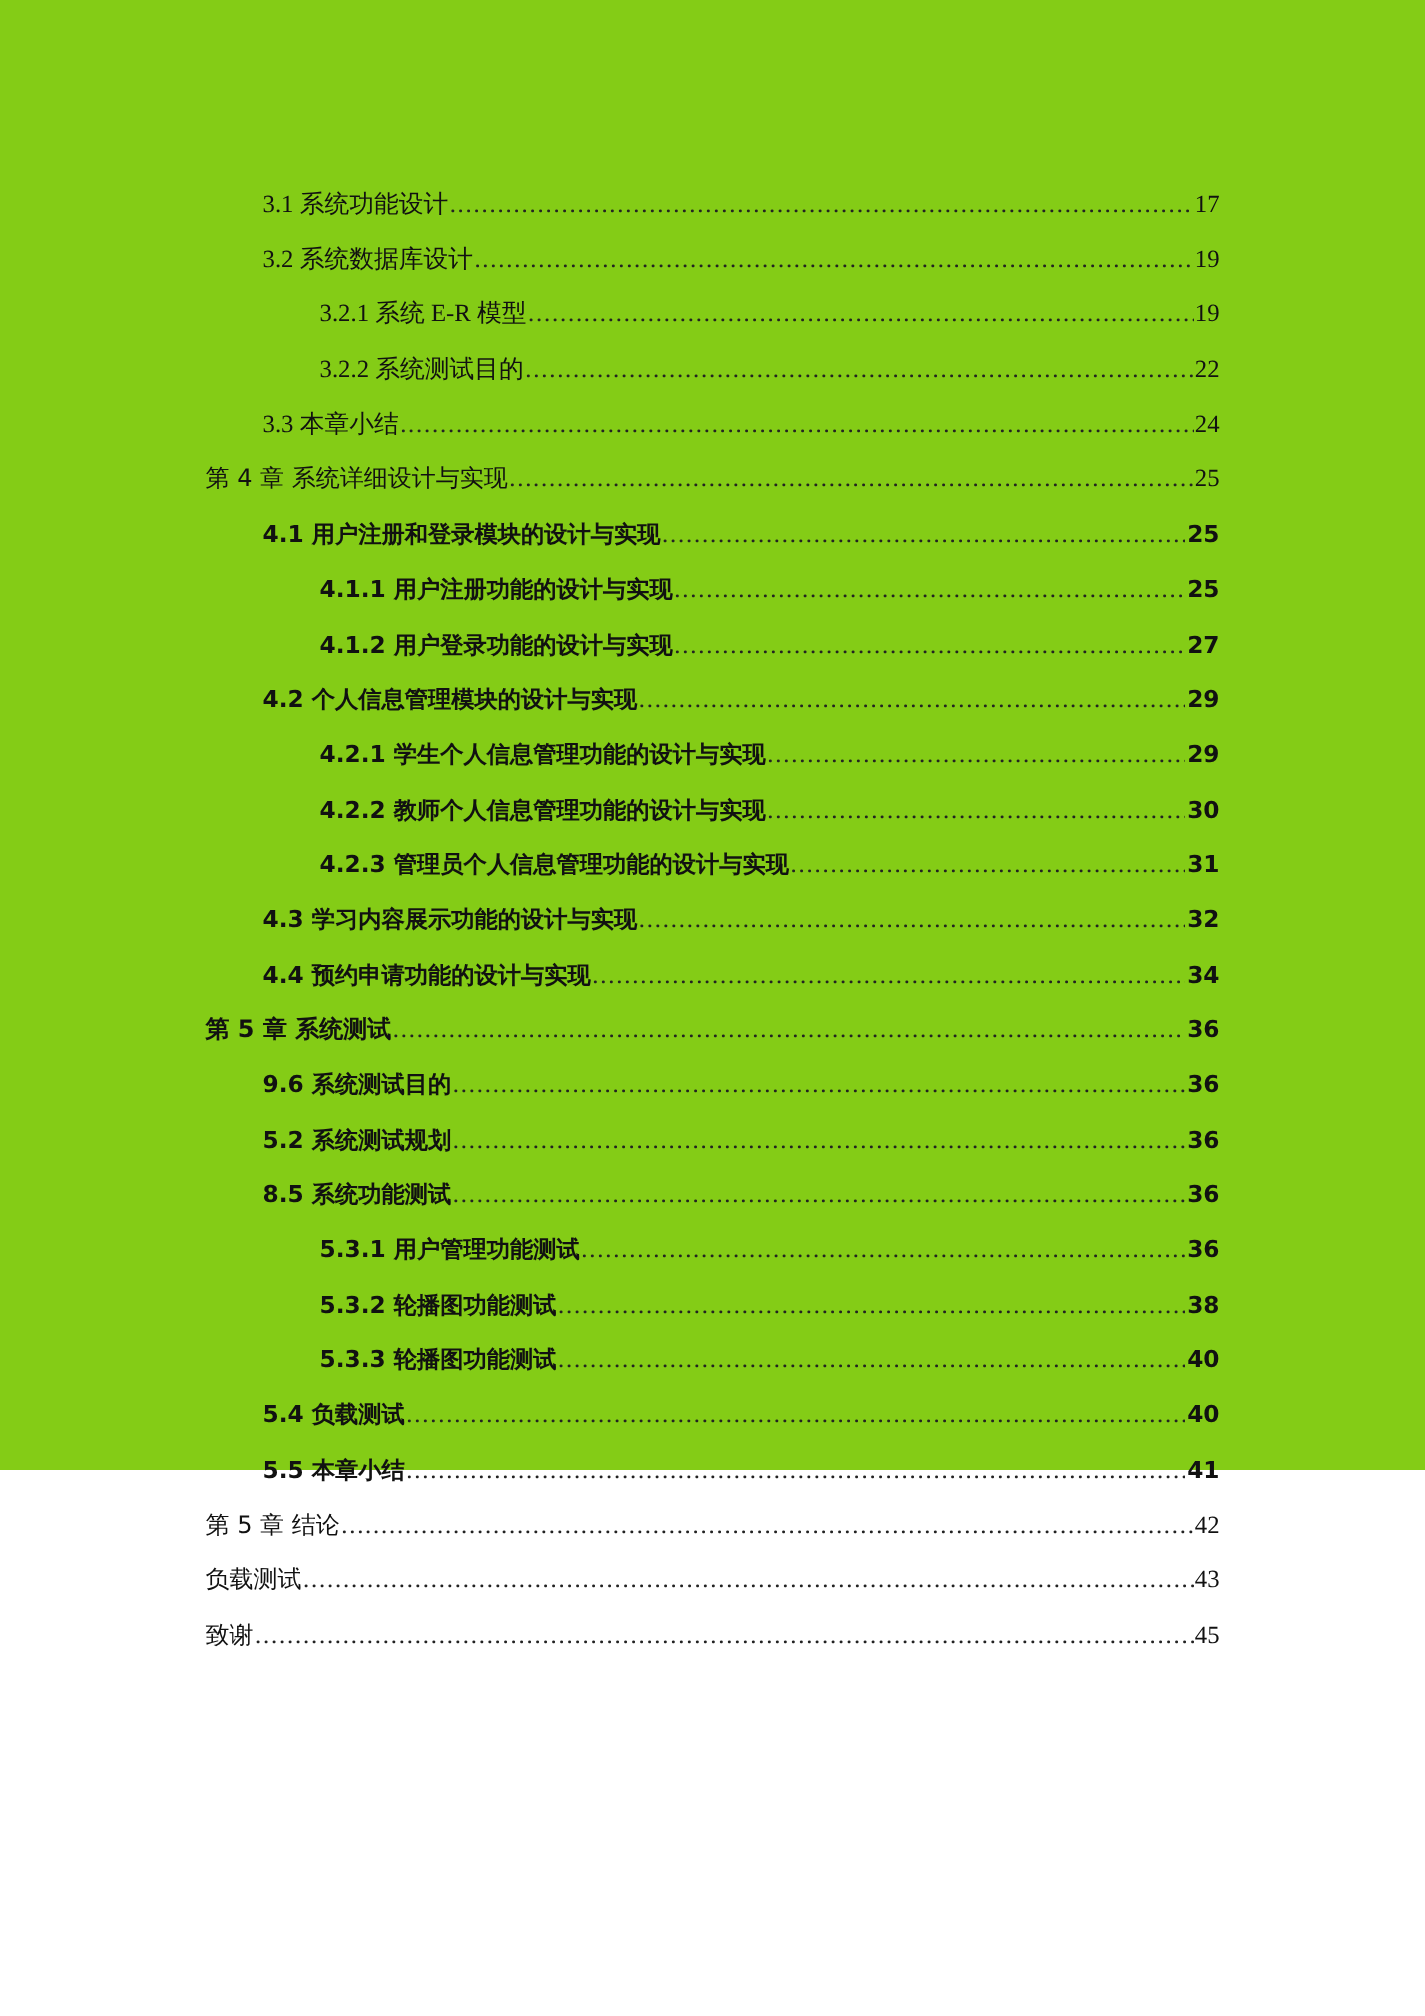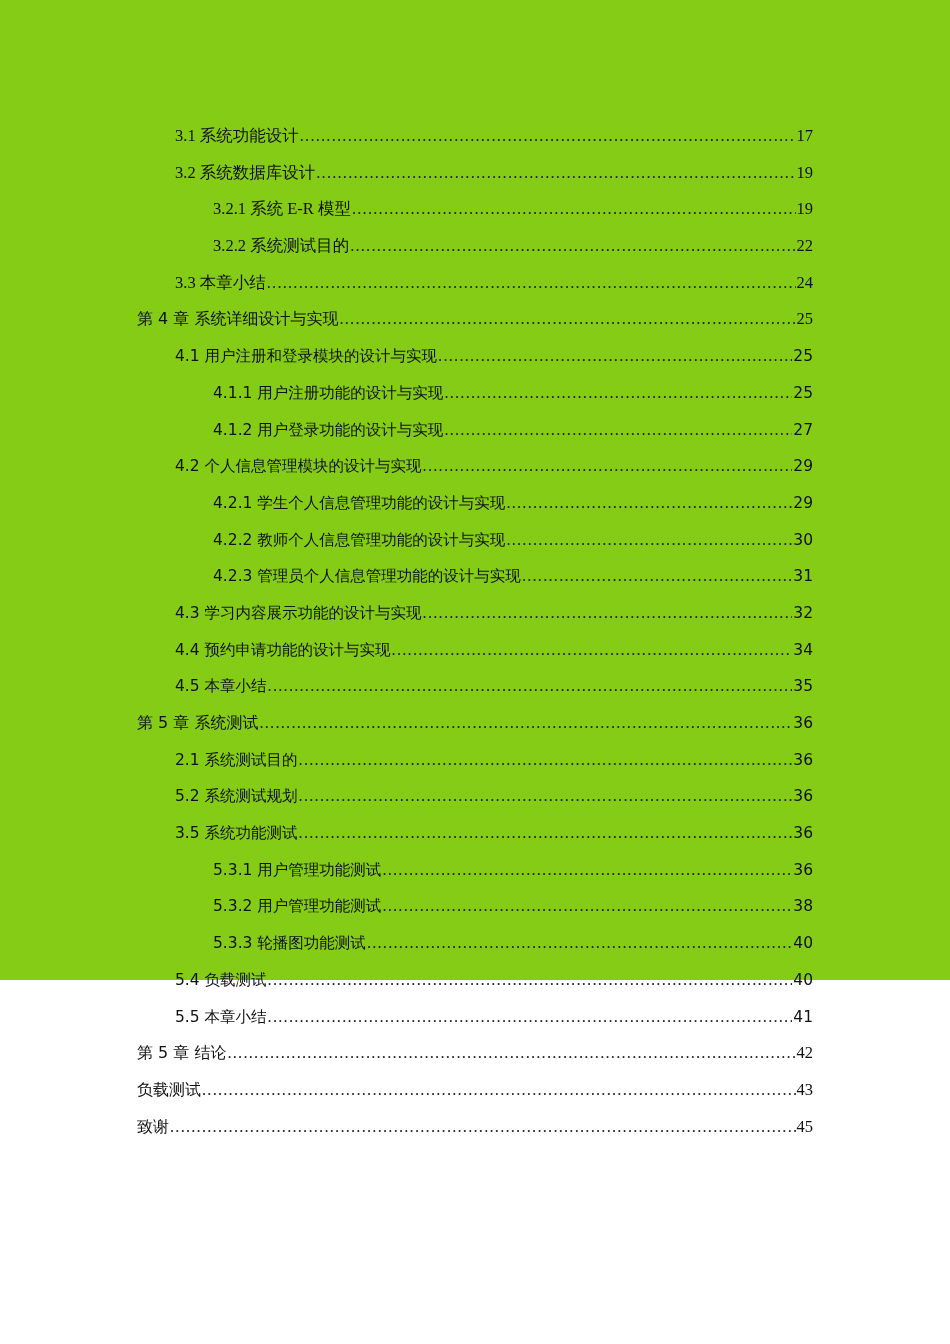--- a/index.html
+++ b/index.html
@@ -8,21 +8,21 @@
     .toc { position: absolute; left: 137px; top: 118px; width: 676px; }
     .row {
       position: relative; height: 36.7px; line-height: 36.7px;
       font-size: 16.5px; color: #111;
       display: flex; align-items: baseline; white-space: nowrap;
     }
     .row.l1 { padding-left: 0; }
     .row.l2 { padding-left: 38px; }
     .row.l3 { padding-left: 76px; }
     .row .label { font-family: "Liberation Serif", "DejaVu Serif", serif; flex: 0 0 auto; }
-    .row.sans .label, .row.sans .page-num { font-family: "DejaVu Sans", "Liberation Sans", sans-serif; font-size: 15.5px; }
+    .row.sans .label, .row.sans .page-num { font-family: "DejaVu Sans", "Liberation Sans", sans-serif; font-size: 15.5px; font-weight: bold; }
     .row.chapter .label { font-family: "DejaVu Sans", "Liberation Sans", sans-serif; font-size: 16px; }
     .row .leader {
       flex: 1 1 auto; overflow: hidden; margin: 0 1px;
       font-family: "Liberation Serif", serif; letter-spacing: 1.2px; color: #222;
     }
     .row .leader::before {
       content: "................................................................................................................................................................................................................";
     }
     .row .page-num { font-family: "Liberation Serif", "DejaVu Serif", serif; flex: 0 0 auto; }
   </style>
@@ -101,53 +101,48 @@
     <div class="row l2 sans">
         <span class="label">4.3 学习内容展示功能的设计与实现</span>
         <span class="leader"></span>
         <span class="page-num">32</span>
       </div>
     <div class="row l2 sans">
         <span class="label">4.4 预约申请功能的设计与实现</span>
         <span class="leader"></span>
         <span class="page-num">34</span>
       </div>
-    <div class="row l2 sans">
-        <span class="label">4.5 本章小结</span>
-        <span class="leader"></span>
-        <span class="page-num">35</span>
-      </div>
 
     <div class="row l1 chapter sans">
         <span class="label">第 5 章  系统测试</span>
         <span class="leader"></span>
         <span class="page-num">36</span>
       </div>
     <div class="row l2 sans">
-        <span class="label">2.1 系统测试目的</span>
+        <span class="label">9.6 系统测试目的</span>
         <span class="leader"></span>
         <span class="page-num">36</span>
       </div>
     <div class="row l2 sans">
         <span class="label">5.2 系统测试规划</span>
         <span class="leader"></span>
         <span class="page-num">36</span>
       </div>
     <div class="row l2 sans">
-        <span class="label">3.5 系统功能测试</span>
+        <span class="label">8.5 系统功能测试</span>
         <span class="leader"></span>
         <span class="page-num">36</span>
       </div>
     <div class="row l3 sans">
         <span class="label">5.3.1 用户管理功能测试</span>
         <span class="leader"></span>
         <span class="page-num">36</span>
       </div>
     <div class="row l3 sans">
-        <span class="label">5.3.2 用户管理功能测试</span>
+        <span class="label">5.3.2 轮播图功能测试</span>
         <span class="leader"></span>
         <span class="page-num">38</span>
       </div>
     <div class="row l3 sans">
         <span class="label">5.3.3 轮播图功能测试</span>
         <span class="leader"></span>
         <span class="page-num">40</span>
       </div>
     <div class="row l2 sans">
         <span class="label">5.4 负载测试</span>

